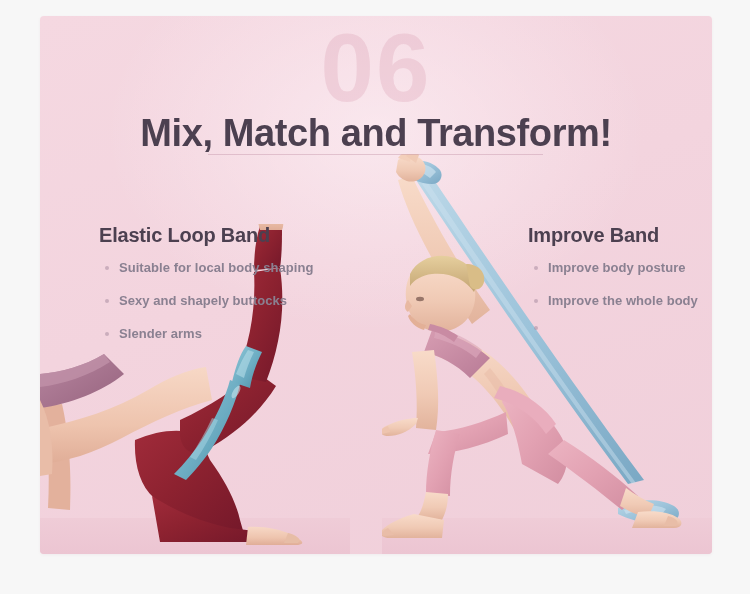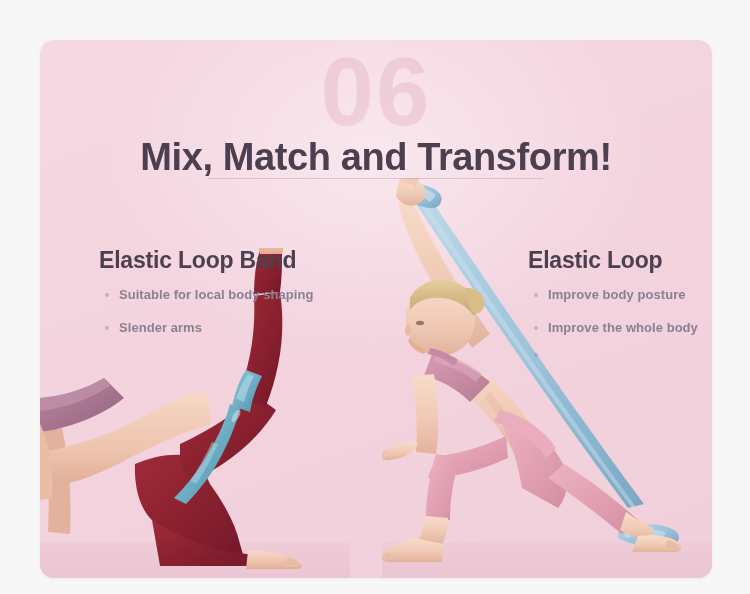--- a/index.html
+++ b/index.html
@@ -8,23 +8,23 @@
     width:750px;height:594px;
     background:#f7f7f7;
     font-family:"Liberation Sans", sans-serif;
     overflow:hidden;
     position:relative;
   }
 
   
   #promo-card{
     position:absolute;
-    left:40px; top:40px;
+    left:40px; top:16px;
     width:672px; height:538px;
-    border-radius:14px;
+    border-radius:4px;
     overflow:hidden;
     background:linear-gradient(160deg,#f5d8e1 0%,#f3d4de 45%,#f0cfda 100%);
     box-shadow:0 1px 3px rgba(140,90,110,.07);
   }
 
   
   .card-bloom{
     position:absolute; left:8%; top:-10%;
     width:84%; height:70%;
     background:radial-gradient(ellipse at 50% 45%, rgba(255,246,250,.55) 0%, rgba(255,246,250,0) 68%);
@@ -61,21 +61,21 @@
     height:1px;
     background:rgba(198,150,170,.45);
   }
 
   
   .feature-col{ position:absolute; top:208px; }
   #col-left  { left:59px;  text-align:left; }
   #col-right { left:488px; text-align:left; }
 
   .feature-heading{
-    font-size:23px;
+    font-size:20px;
     font-weight:bold;
     color:#4c4050;
     letter-spacing:-.2px;
     margin:0 0 14px 0;
     line-height:1.1;
   }
   .feature-list{ list-style:none; margin:0; padding:0; }
   .feature-item{
     display:flex; align-items:center;
     margin-bottom:18px;
@@ -288,27 +288,31 @@
 
   <div class="feature-col" id="col-left">
     <div class="feature-heading">Elastic Loop Band</div>
     <ul class="feature-list">
       <li class="feature-item">
         <span class="bullet-dot"></span>
         <span>Suitable for local body shaping</span>
       </li>
       <li class="feature-item">
         <span class="bullet-dot"></span>
+        <span>Sexy and shapely buttocks</span>
+      </li>
+      <li class="feature-item">
+        <span class="bullet-dot"></span>
         <span>Slender arms</span>
       </li>
     </ul>
   </div>
 
   <div class="feature-col" id="col-right">
-    <div class="feature-heading">Elastic Loop</div>
+    <div class="feature-heading">Improve Band</div>
     <ul class="feature-list">
       <li class="feature-item">
         <span class="bullet-dot"></span>
         <span>Improve body posture</span>
       </li>
       <li class="feature-item">
         <span class="bullet-dot"></span>
         <span>Improve the whole body</span>
       </li>
       <li class="feature-item">

